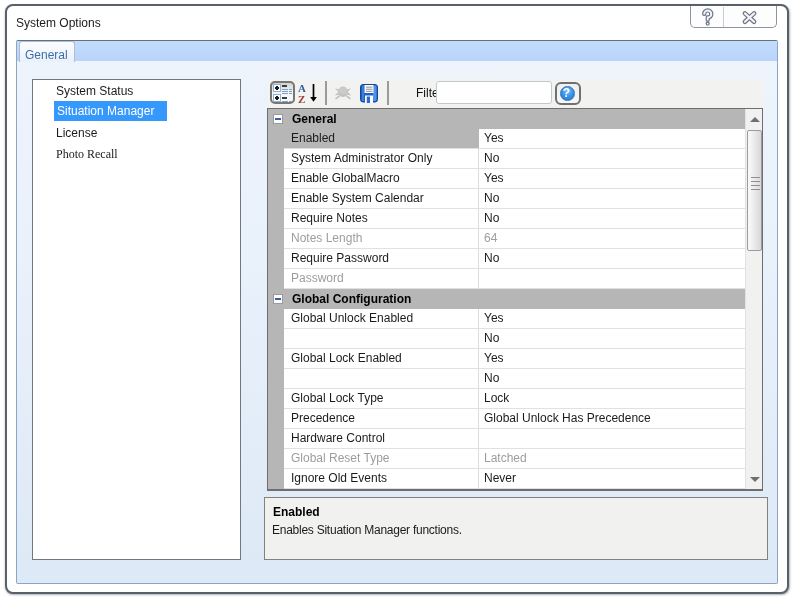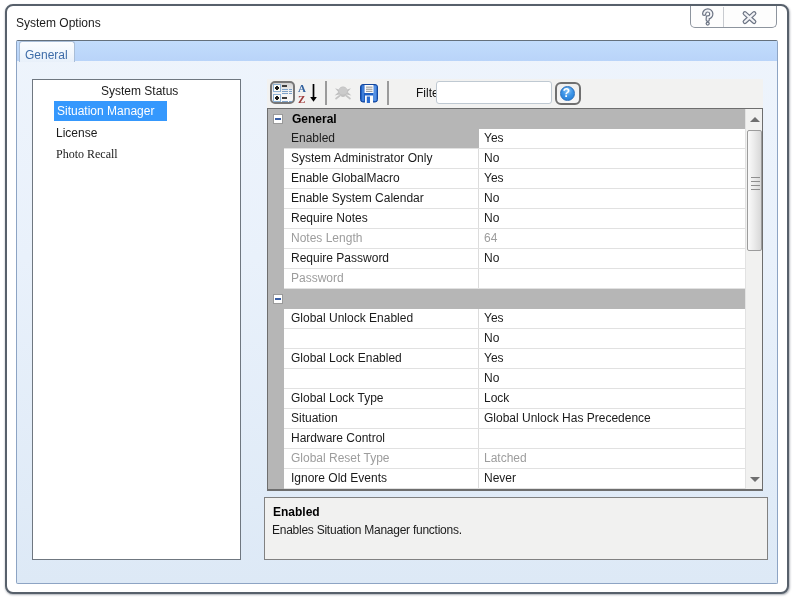--- a/index.html
+++ b/index.html
@@ -96,21 +96,21 @@
       <path d="M-4.6,-4.2 L4.6,4.2 M4.6,-4.2 L-4.6,4.2" stroke="#f2f3f6" stroke-width="2.2" stroke-linecap="round" fill="none"></path>
     </g>
   </svg>
 </div>
 
 <div id="tabctl" class="abs"></div>
 <div id="tabstrip" class="abs"></div>
 <div id="activetab" class="abs">General</div>
 
 <div id="listbox" class="abs">
-  <div class="li" style="top:3px;margin-left:45px;">System Status</div>
+  <div class="li" style="top:3px;">System Status</div>
   <div id="sel">
       <span>Situation Manager</span>
     </div>
   <div class="li" style="top:45px;">License</div>
   <div class="li" style="top:66px;font-family:Liberation Serif, serif;">Photo Recall</div>
 </div>
 
 <div id="tbar" class="abs"></div>
 <div id="btncat" class="abs">
   <svg style="position:absolute;left:1px;top:1px" width="19" height="18" viewBox="0 0 19 18" shape-rendering="crispEdges">
@@ -202,41 +202,42 @@
           <div class="v">No</div>
         </div>
    <div class="row dis" style="top:160px">
           <div class="n">Password</div>
           <div class="v"></div>
         </div>
    <div class="cat" style="top:180px">
           <div class="mbox">
             <i></i>
           </div>
+          <div class="t">Global Configuration</div>
         </div>
    <div class="row" style="top:200px">
           <div class="n">Global Unlock Enabled</div>
           <div class="v">Yes</div>
         </div>
    <div class="row" style="top:220px">
           <div class="v">No</div>
         </div>
    <div class="row" style="top:240px">
           <div class="n">Global Lock Enabled</div>
           <div class="v">Yes</div>
         </div>
    <div class="row" style="top:260px">
           <div class="v">No</div>
         </div>
    <div class="row" style="top:280px">
           <div class="n">Global Lock Type</div>
           <div class="v">Lock</div>
         </div>
    <div class="row" style="top:300px">
-          <div class="n">Situation</div>
+          <div class="n">Precedence</div>
           <div class="v">Global Unlock Has Precedence</div>
         </div>
    <div class="row" style="top:320px">
           <div class="n">Hardware Control</div>
         </div>
    <div class="row dis" style="top:340px">
           <div class="n">Global Reset Type</div>
           <div class="v">Latched</div>
         </div>
    <div class="row" style="top:360px">

